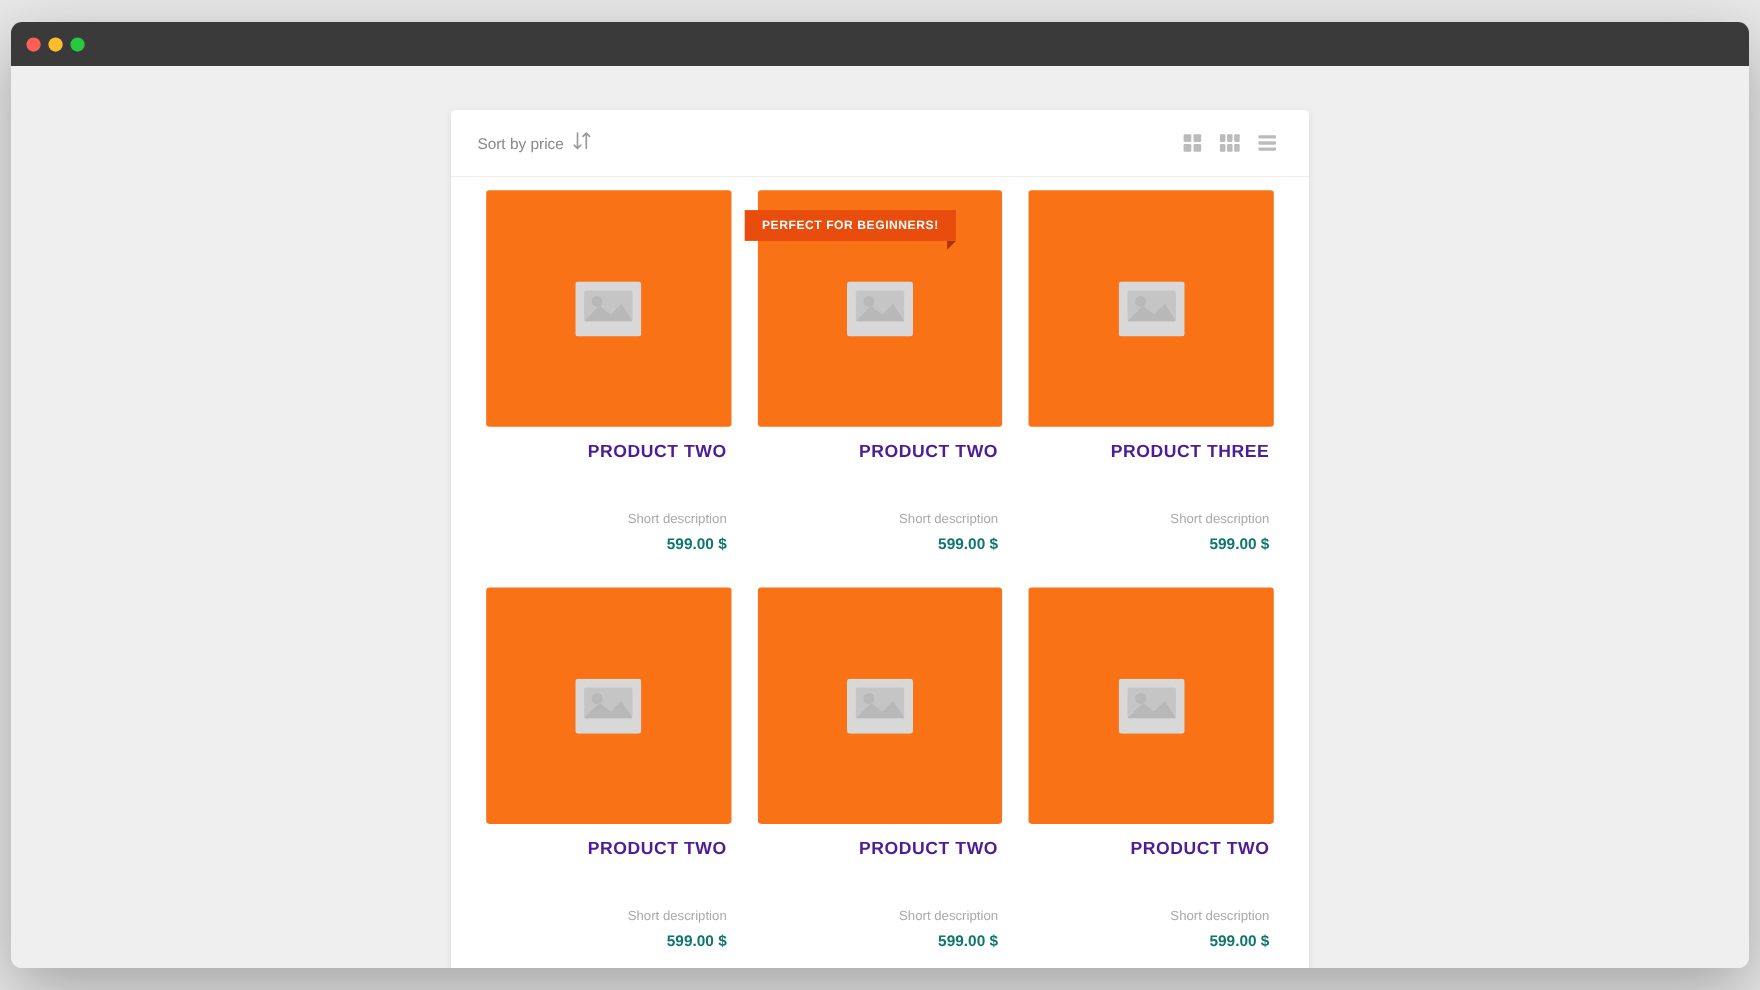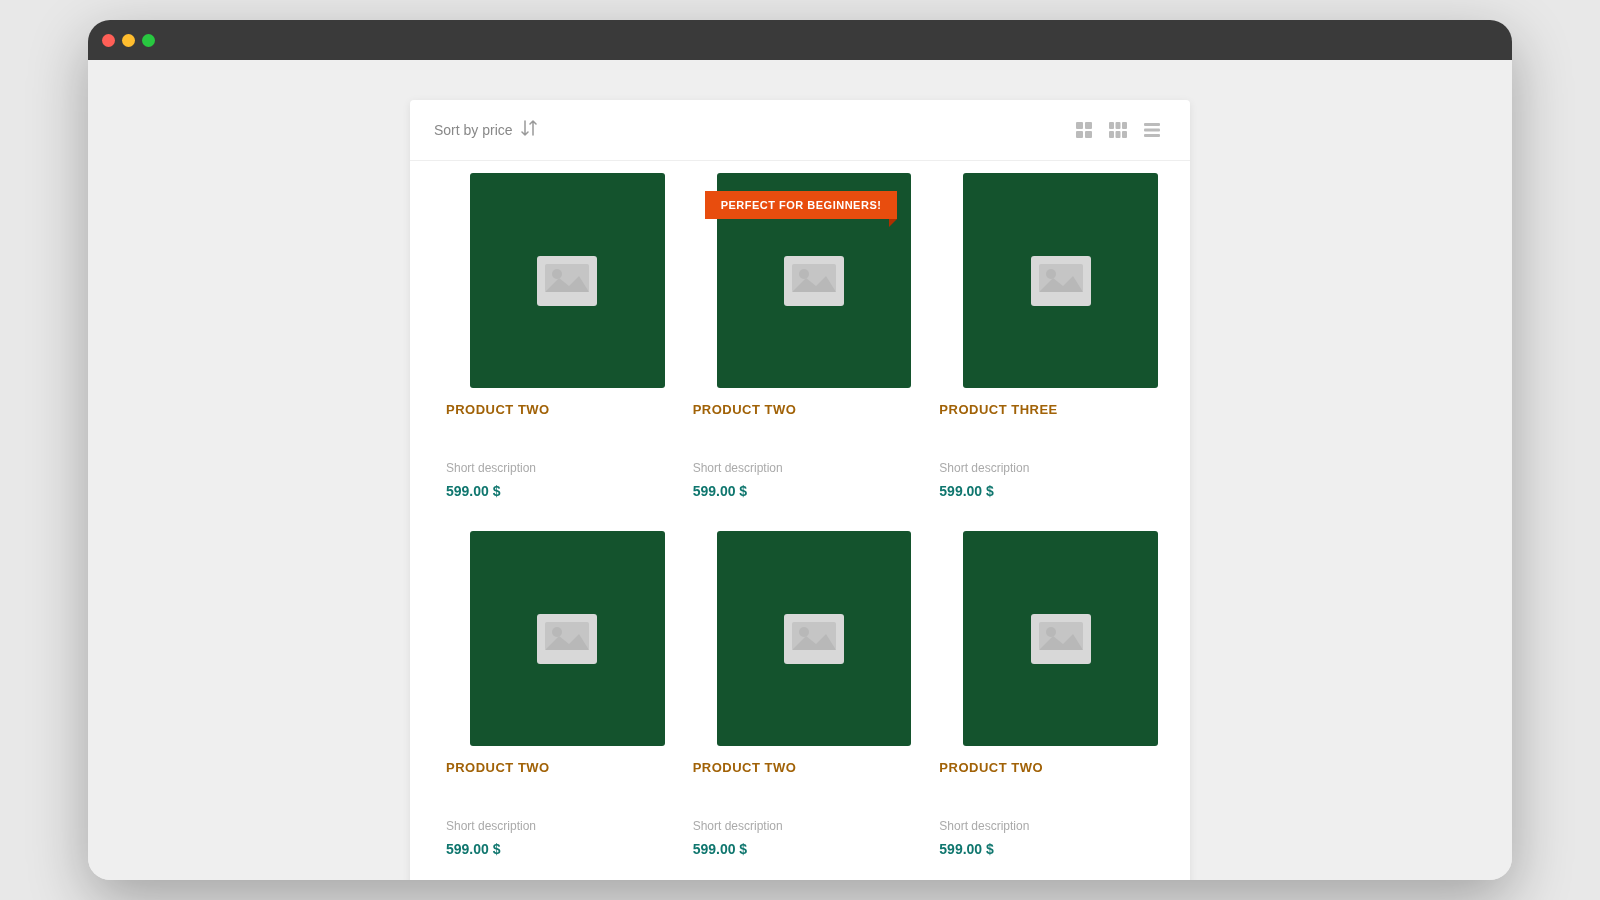--- a/index.html
+++ b/index.html
@@ -7,29 +7,30 @@
     body {
       background: #e8e8e8;
       font-family: -apple-system, BlinkMacSystemFont, 'Segoe UI', Arial, sans-serif;
       width: 1600px;
       height: 900px;
       overflow: hidden;
     }
 
     
     .window {
-      width: 1424px;
+      width: 1580px;
       height: 860px;
       background: #f0f0f0;
-      border-radius: 22px;
+      border-radius: 10px;
       margin: 20px auto;
       box-shadow: 0 20px 60px rgba(0,0,0,0.3);
       overflow: hidden;
       display: flex;
       flex-direction: column;
+      text-align: right;
     }
 
     .titlebar {
       background: #3a3a3a;
       height: 40px;
       display: flex;
       align-items: center;
       padding: 0 14px;
       flex-shrink: 0;
     }
@@ -122,29 +123,28 @@
       gap: 0;
       padding: 0 20px 20px 20px;
     }
 
     .product-card {
       padding: 12px;
       position: relative;
     }
 
     .product-image-wrap {
-      background: #14532d;
+      background: #f97316;
       border-radius: 3px;
       height: 215px;
       display: flex;
       align-items: center;
       justify-content: center;
       position: relative;
       overflow: visible;
-      margin-left: 28px;
     }
 
     .product-badge {
       position: absolute;
       top: 18px;
       left: -12px;
       background: #e84d0e;
       color: #fff;
       font-size: 11px;
       font-weight: 700;
@@ -175,24 +175,24 @@
       width: 60px;
       height: 50px;
       fill: #ccc;
     }
 
     .product-info {
       padding: 14px 4px 8px 4px;
     }
 
     .product-name {
-      font-size: 13px;
+      font-size: 16px;
       font-weight: 700;
       letter-spacing: 0.5px;
-      color: #a16207;
+      color: #4c1d95;
       text-transform: uppercase;
       margin-bottom: 5px;
     }
 
     .product-desc {
       font-size: 12px;
       color: #aaa;
       margin-bottom: 8px;
       margin-top: 44px;
     }

